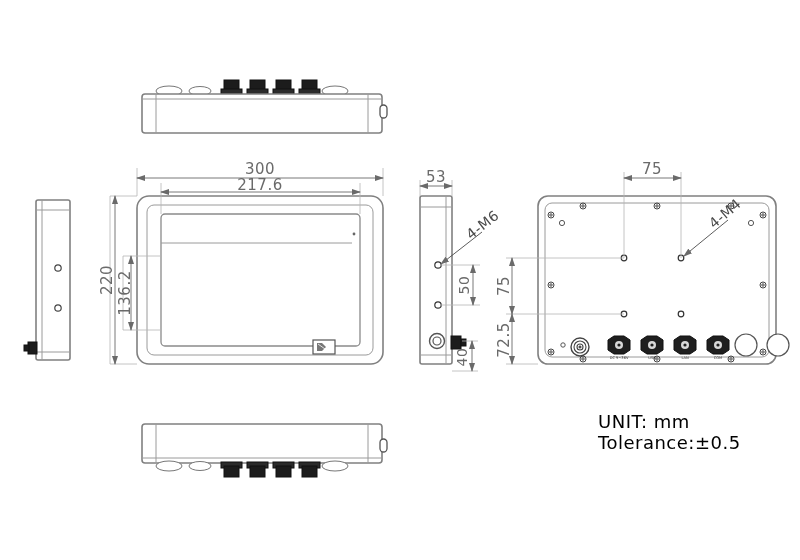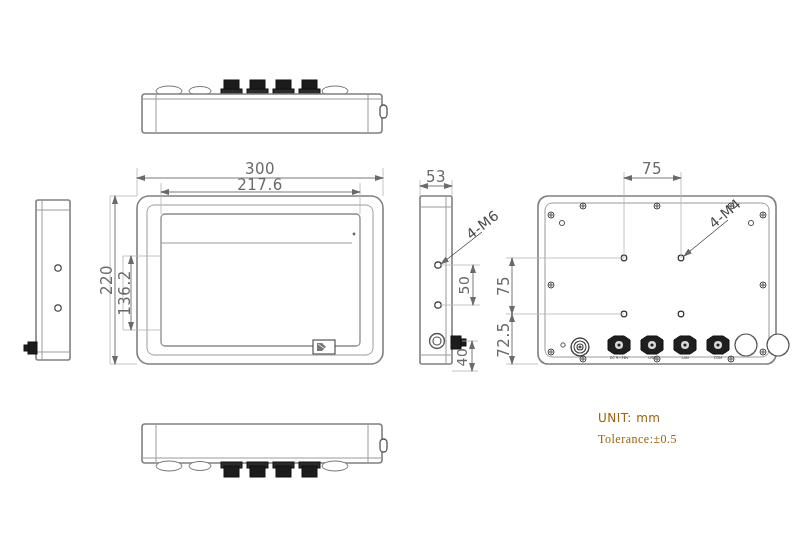--- a/index.html
+++ b/index.html
@@ -7,27 +7,27 @@
     width:800px;height:560px;
     font-family:"DejaVu Sans", sans-serif;
     color:#555;
     overflow:hidden;
     position:relative;
   }
   #sheet{position:absolute;left:0;top:0;width:800px;height:560px;}
   .note{
     position:absolute;
     font-family:"DejaVu Sans", sans-serif;
-    font-size:12px;
+    font-size:18px;
     letter-spacing:0.5px;
-    color:#a16207;
+    color:#000000;
     white-space:pre;
   }
   #unit-note{left:598px;top:411px;}
-  #tol-note{left:598px;top:432px;font-family:Liberation Serif, serif;}
+  #tol-note{left:598px;top:432px;}
 </style>
 </head>
 <body>
 
 <svg id="sheet" viewBox="0 0 800 560" xmlns="http://www.w3.org/2000/svg">
 
   <defs>
     <marker id="ar" markerWidth="9" markerHeight="9" refX="8" refY="3" orient="auto" markerUnits="userSpaceOnUse">
       <path d="M0,0 L9,3 L0,6 z" fill="#6a6a6a"></path>
     </marker>

